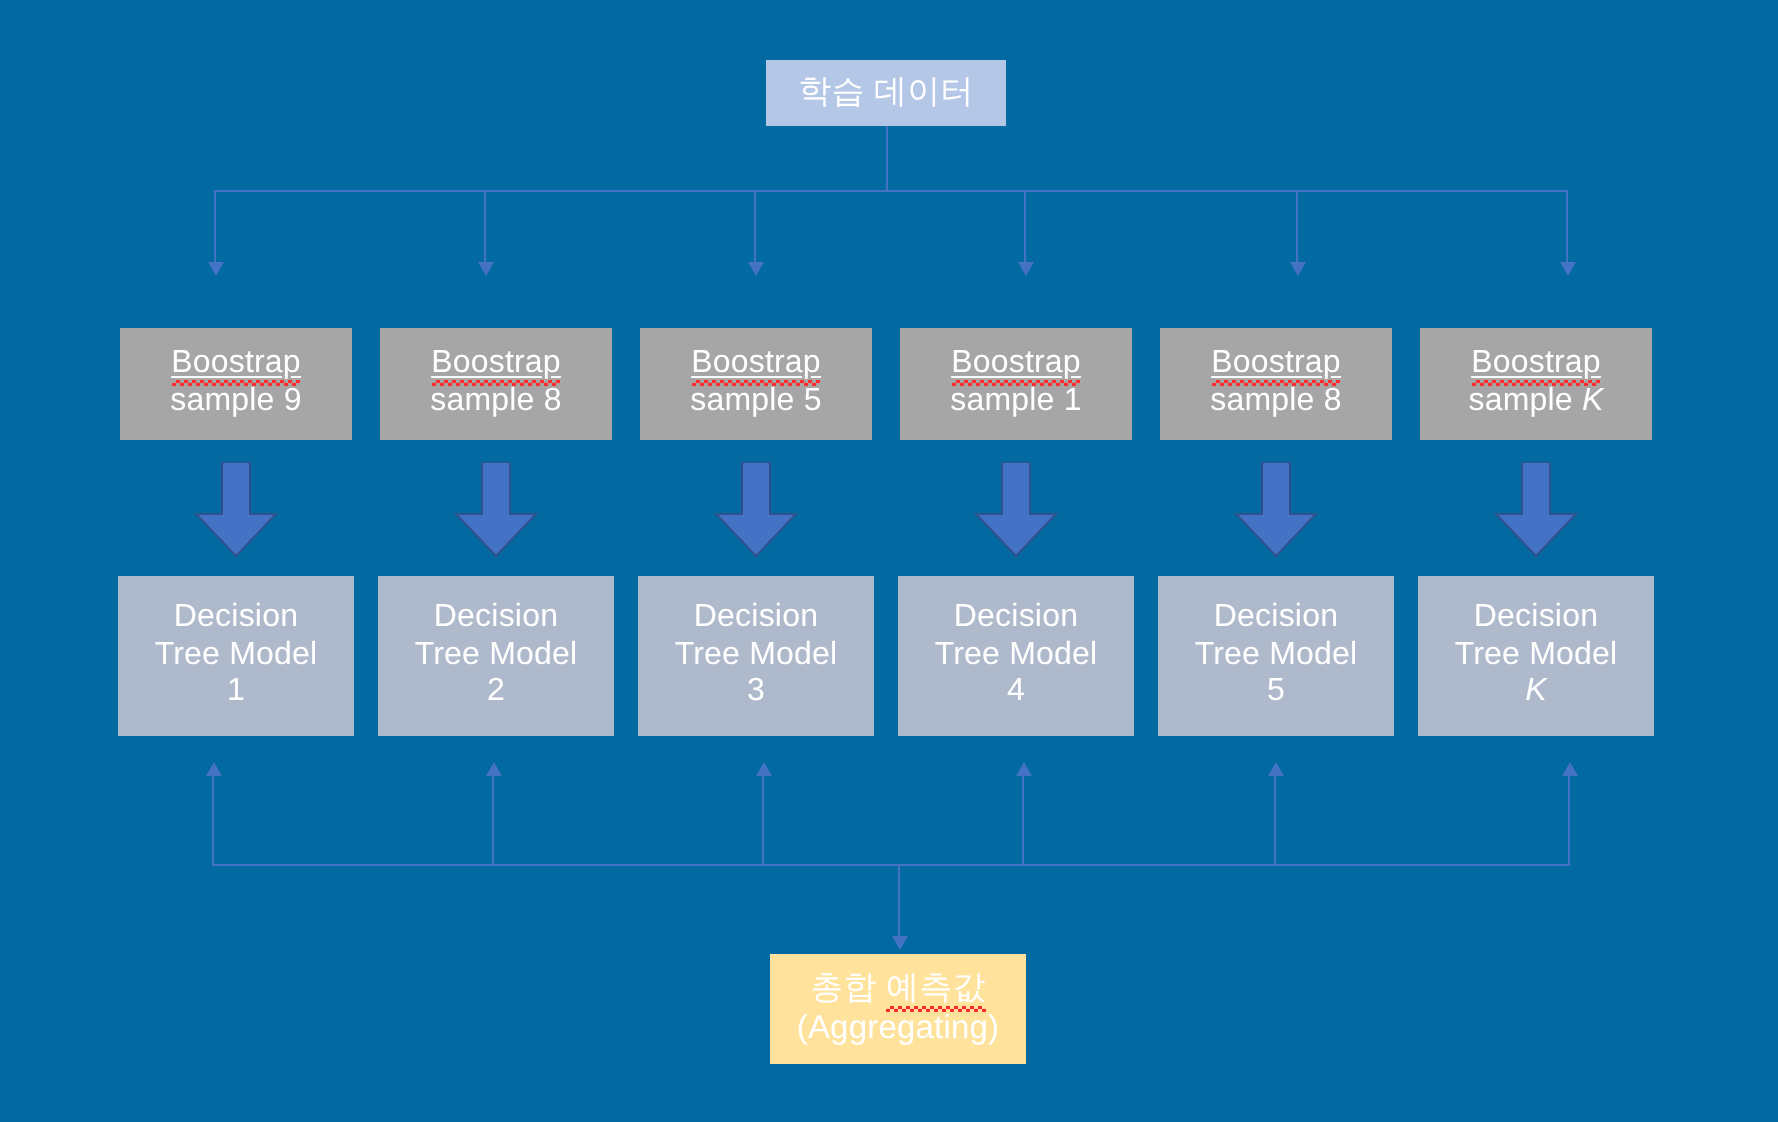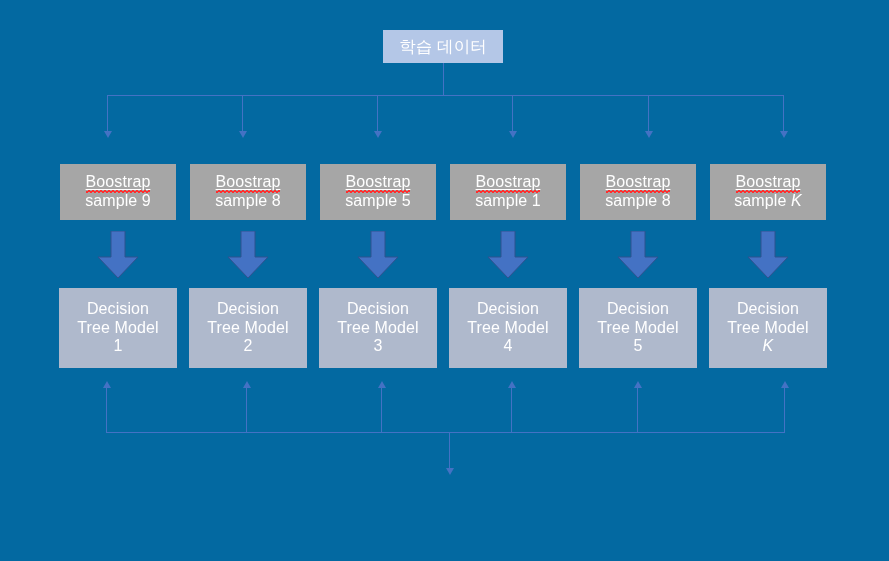--- a/index.html
+++ b/index.html
@@ -276,14 +276,18 @@
 
   <div class="conn conn-v" style="left:637px; top:387px; height:45px;"></div>
   <div class="tip tip-up" style="left:633.5px; top:381px;"></div>
 
   <div class="conn conn-v" style="left:784px; top:387px; height:45px;"></div>
   <div class="tip tip-up" style="left:780.5px; top:381px;"></div>
 
   <div class="conn conn-v" style="left:449px; top:432px; height:38px;"></div>
   <div class="tip tip-down" style="left:445.5px; top:468px;"></div>
 
+  <div class="node" id="aggregating">
+    <span class="ln"><span>총합 </span><span class="squiggle">예측값</span></span>
+    <span class="ln">(Aggregating)</span>
+  </div>
 
 </div>
 
 </body></html>

